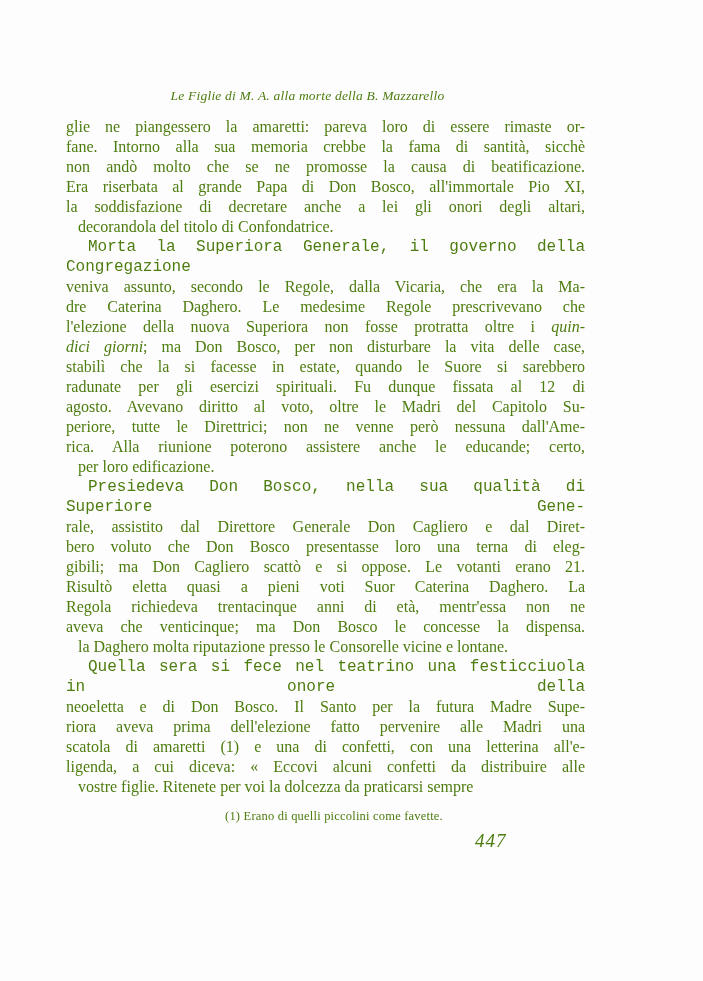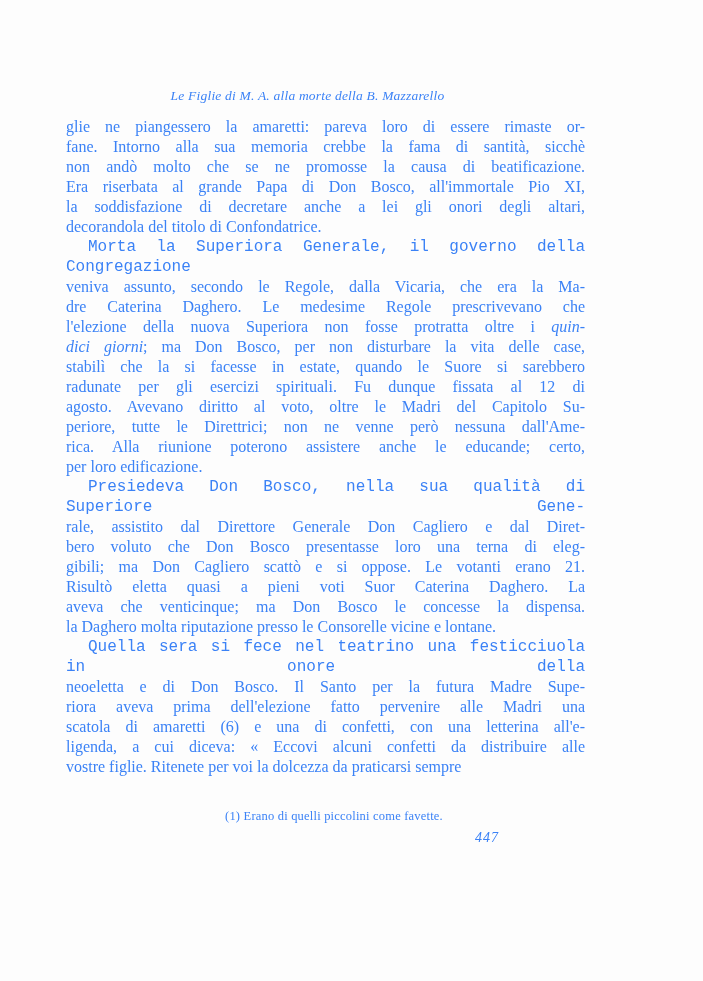--- a/index.html
+++ b/index.html
@@ -6,21 +6,21 @@
     margin: 0;
     padding: 0;
     background: #ffffff;
   }
   .page {
     position: relative;
     width: 703px;
     height: 981px;
     background: #fdfdfd;
     font-family: "Liberation Serif", serif;
-    color: #3b82f6;
+    color: #4d7c0f;
     overflow: hidden;
   }
   .text-block {
     position: absolute;
     left: 66px;
     top: 0;
     width: 519px;
     height: 981px;
   }
   .running-head {
@@ -42,20 +42,21 @@
     width: 100%;
     font-size: 16px;
     line-height: 20px;
   }
   .line {
     text-align: justify;
     text-align-last: justify;
   }
   .line.last {
     text-align-last: left;
+    margin-left: 12px;
   }
   .line.indent {
     text-indent: 22px;
     font-family: Liberation Mono, monospace;
   }
   .it {
     font-style: italic;
   }
   .footnote {
     position: absolute;
@@ -66,21 +67,21 @@
     line-height: 16px;
     text-indent: 17px;
     letter-spacing: 0.2px;
     text-align: center;
   }
   .page-number {
     position: absolute;
     top: 830px;
     left: 409px;
     font-style: italic;
-    font-size: 14px;
+    font-size: 19px;
     letter-spacing: 1px;
   }
 </style>
 </head>
 <body>
 
 <div class="page">
   <div class="text-block">
 
     <div class="running-head">Le Figlie di M. A. alla morte della B. Mazzarello</div>
@@ -106,28 +107,29 @@
           <div class="line"><span>periore, tutte le Direttrici; non ne venne però nessuna dall'Ame-</span></div>
           <div class="line"><span>rica. Alla riunione poterono assistere anche le educande; certo,</span></div>
           <div class="line last"><span>per loro edificazione.</span></div>
         </div>
         <div>
           <div class="line indent"><span>Presiedeva Don Bosco, nella sua qualità di Superiore Gene-</span></div>
           <div class="line"><span>rale, assistito dal Direttore Generale Don Cagliero e dal Diret-</span></div>
           <div class="line"><span>bero voluto che Don Bosco presentasse loro una terna di eleg-</span></div>
           <div class="line"><span>gibili; ma Don Cagliero scattò e si oppose. Le votanti erano 21.</span></div>
           <div class="line"><span>Risultò eletta quasi a pieni voti Suor Caterina Daghero. La</span></div>
+          <div class="line"><span>Regola richiedeva trentacinque anni di età, mentr'essa non ne</span></div>
           <div class="line"><span>aveva che venticinque; ma Don Bosco le concesse la dispensa.</span></div>
           <div class="line last"><span>la Daghero molta riputazione presso le Consorelle vicine e lontane.</span></div>
         </div>
         <div>
           <div class="line indent"><span>Quella sera si fece nel teatrino una festicciuola in onore della</span></div>
           <div class="line"><span>neoeletta e di Don Bosco. Il Santo per la futura Madre Supe-</span></div>
           <div class="line"><span>riora aveva prima dell'elezione fatto pervenire alle Madri una</span></div>
-          <div class="line"><span>scatola di amaretti (6) e una di confetti, con una letterina all'e-</span></div>
+          <div class="line"><span>scatola di amaretti (1) e una di confetti, con una letterina all'e-</span></div>
           <div class="line"><span>ligenda, a cui diceva: « Eccovi alcuni confetti da distribuire alle</span></div>
           <div class="line last"><span>vostre figlie. Ritenete per voi la dolcezza da praticarsi sempre</span></div>
         </div>
       </div>
 
     <div class="footnote">(1) Erano di quelli piccolini come favette.</div>
 
     <div class="page-number">447</div>
 
   </div>

